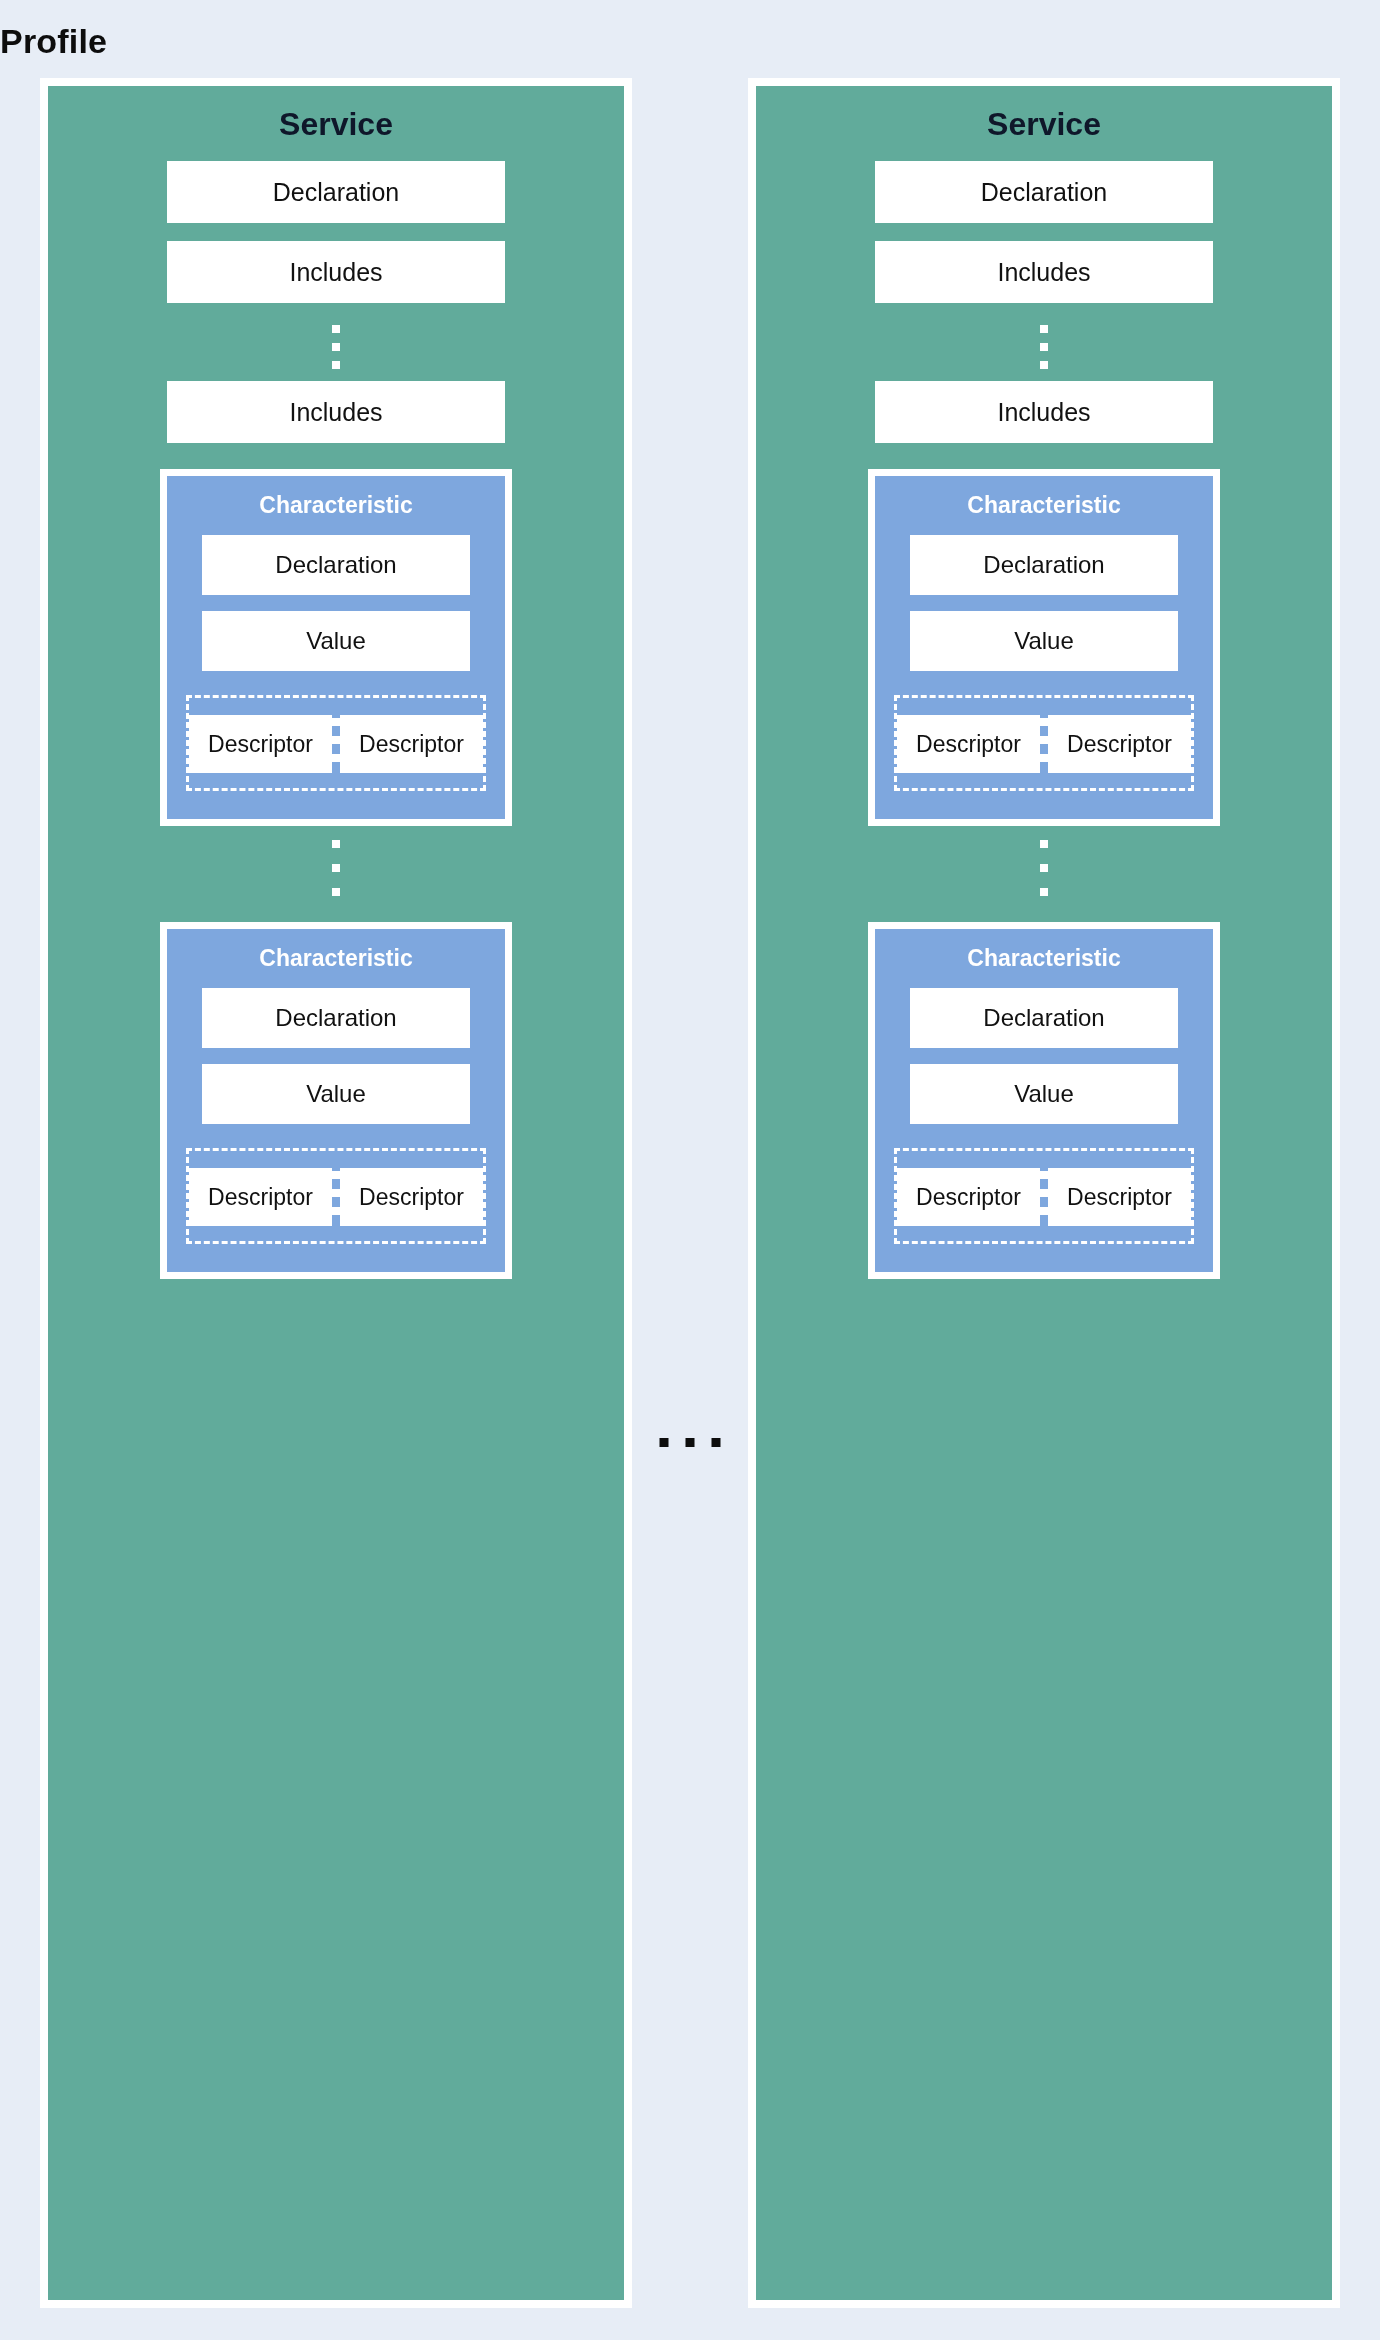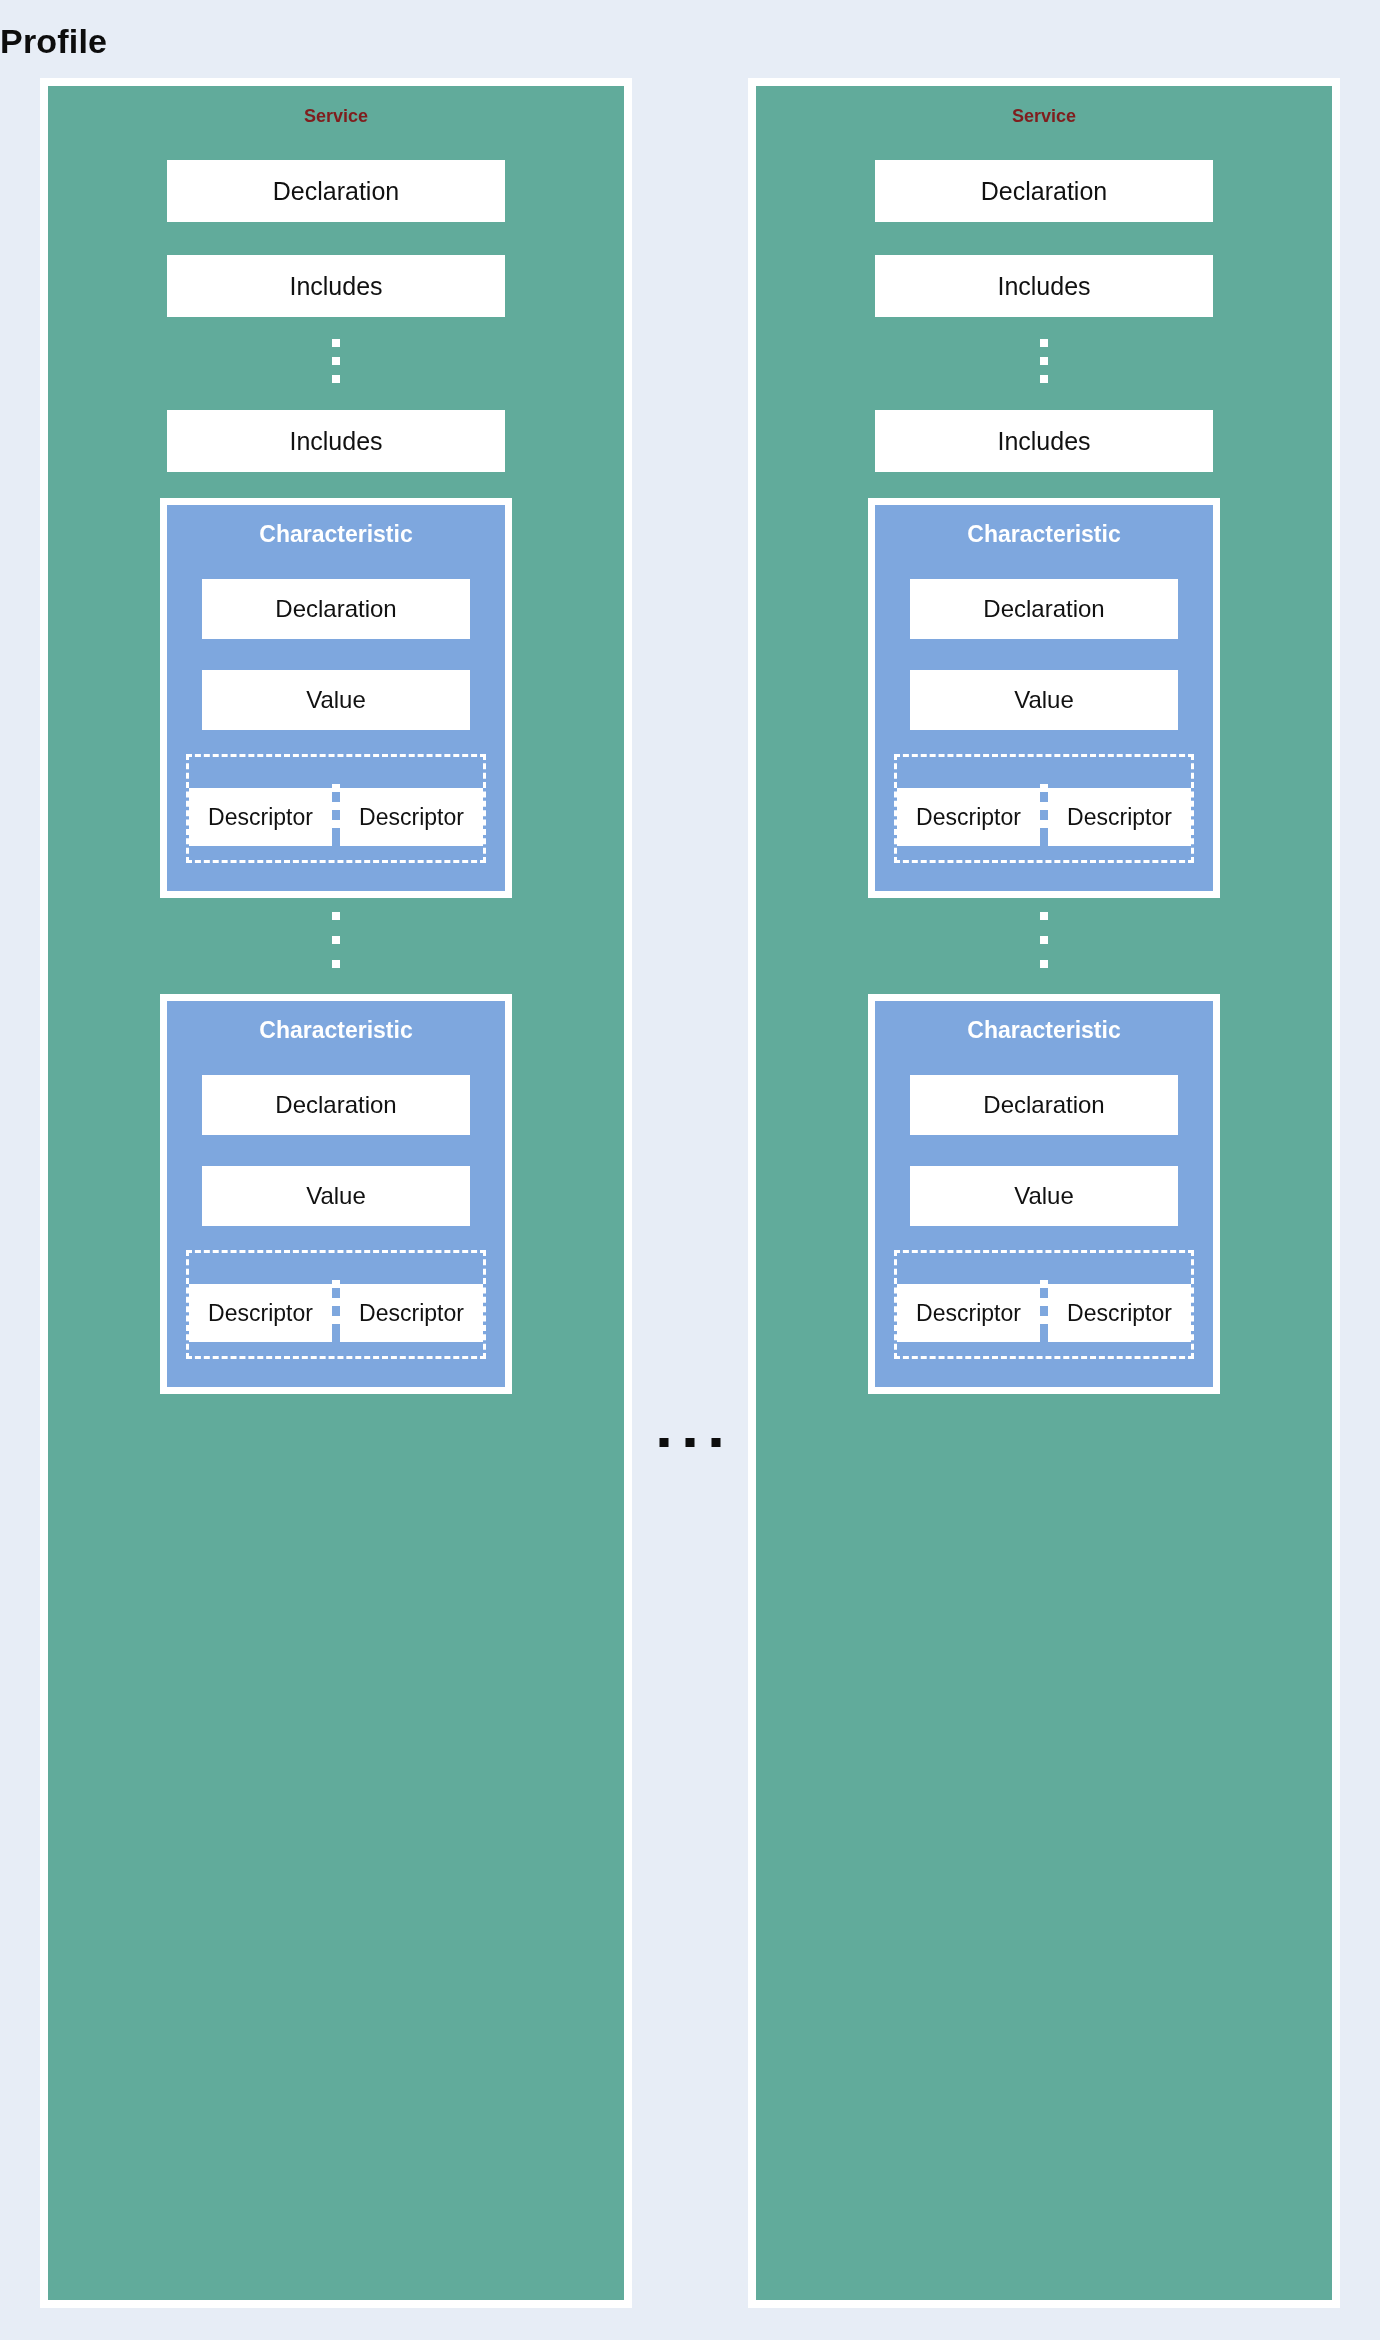--- a/index.html
+++ b/index.html
@@ -56,42 +56,41 @@
     flex: 1;
     background: #61ab9b;
     border: 8px solid #ffffff;
     display: flex;
     flex-direction: column;
     align-items: center;
     padding: 0 0 26px 0;
   }
 
   .service-title {
-    font-size: 18px;
+    font-size: 32px;
     font-weight: bold;
-    color: #7f1d1d;
+    color: #0f172a;
     margin-top: 20px;
     margin-bottom: 18px;
     text-align: center;
   }
 
   
   .leaf {
     background: #ffffff;
     color: #111111;
     font-size: 25px;
     text-align: center;
     line-height: 62px;
     height: 62px;
   }
 
   .service .leaf {
     width: 338px;
     margin-bottom: 18px;
-    margin-top: 15px;
   }
 
   
   .vdots {
     display: flex;
     flex-direction: column;
     align-items: center;
     justify-content: center;
     gap: 10px;
     margin: 4px 0 12px 0;

